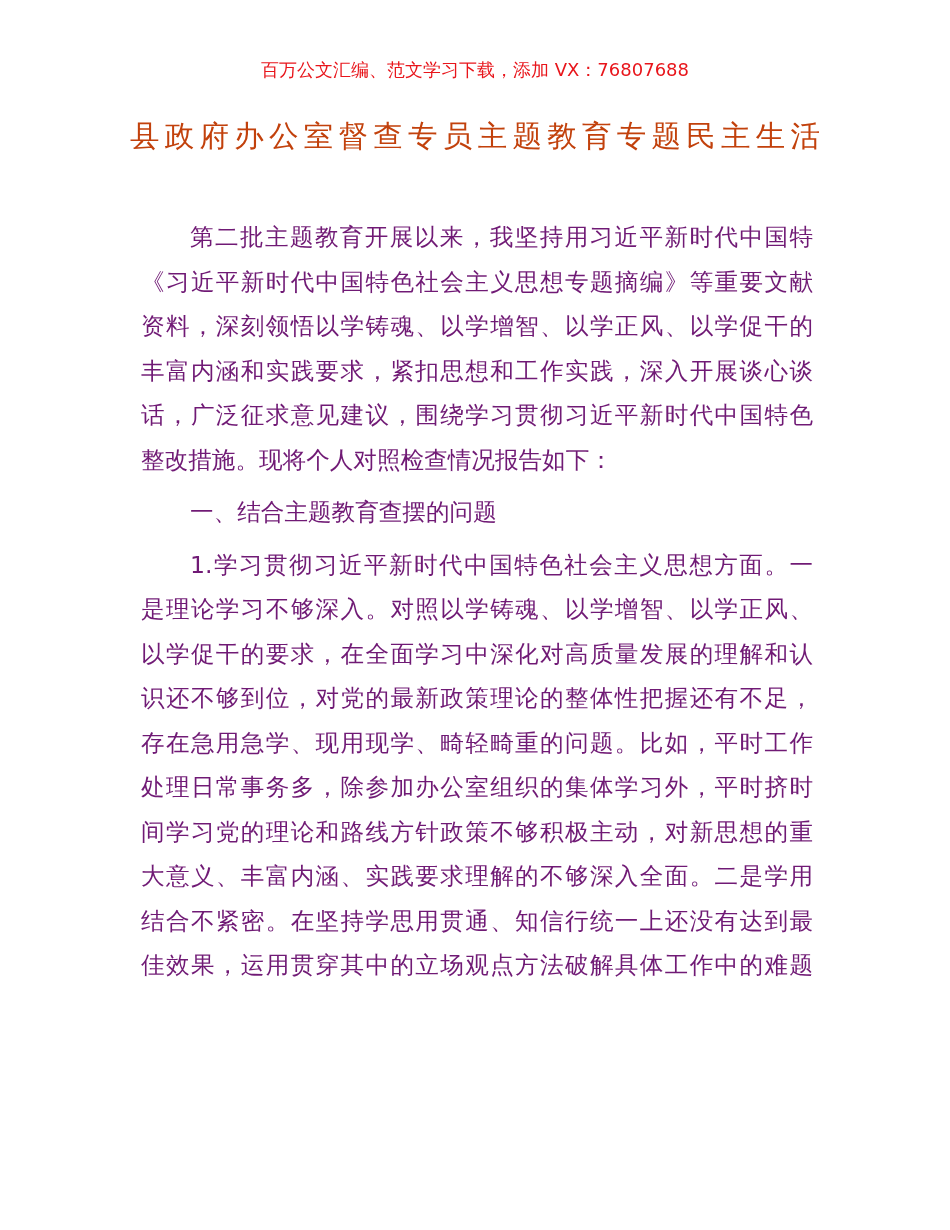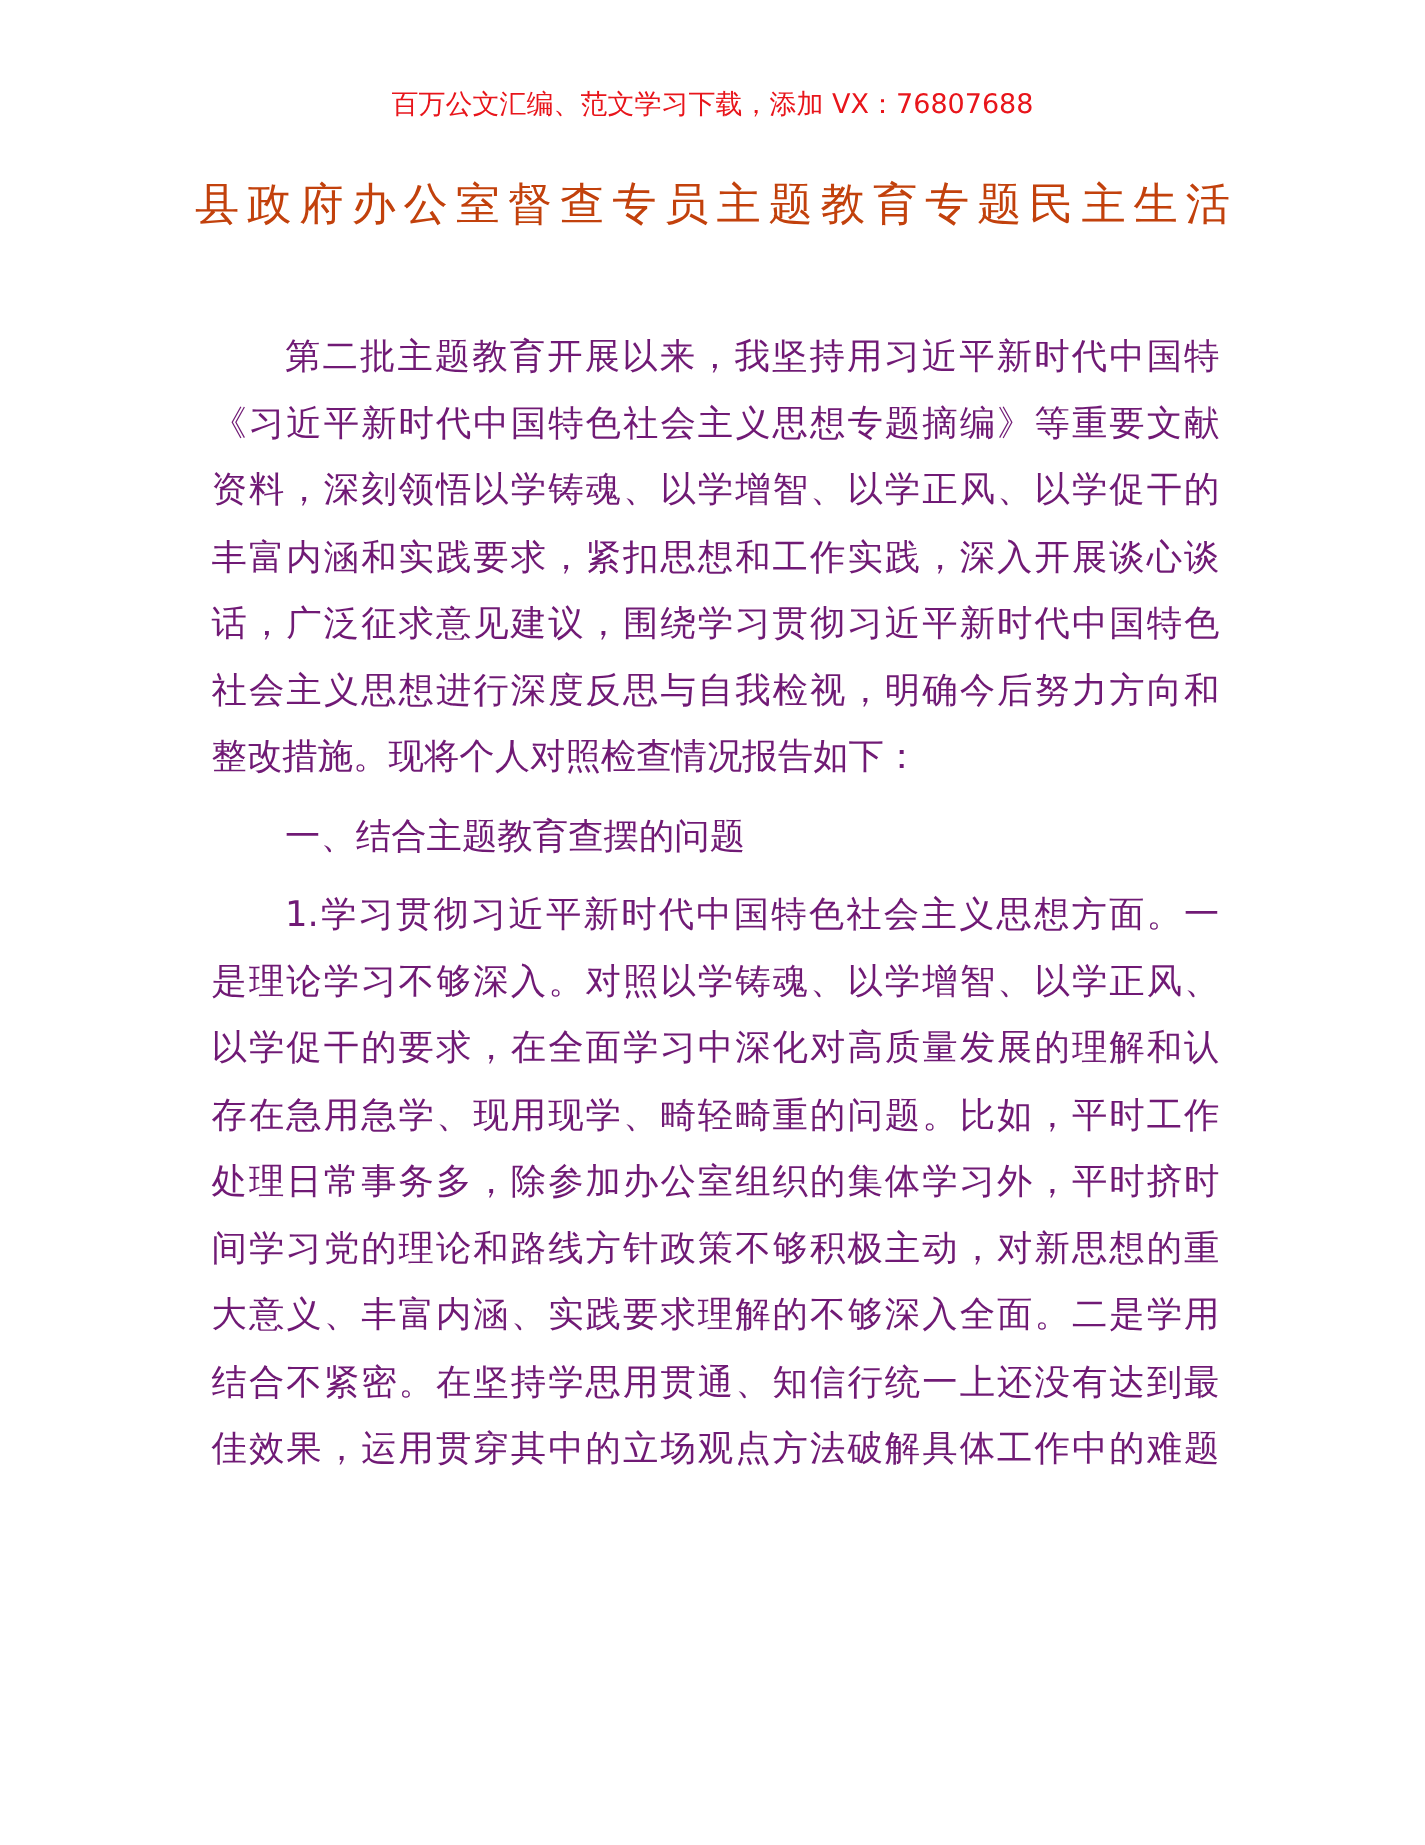--- a/index.html
+++ b/index.html
@@ -86,32 +86,32 @@
     <span class="line">县政府办公室督查专员主题教育专题民主生活</span>
   </div>
 
   <div class="body">
     <div>
       <span class="line indent">第二批主题教育开展以来，我坚持用习近平新时代中国特</span>
       <span class="line">《习近平新时代中国特色社会主义思想专题摘编》等重要文献</span>
       <span class="line">资料，深刻领悟以学铸魂、以学增智、以学正风、以学促干的</span>
       <span class="line">丰富内涵和实践要求，紧扣思想和工作实践，深入开展谈心谈</span>
       <span class="line">话，广泛征求意见建议，围绕学习贯彻习近平新时代中国特色</span>
-      <span class="line">社会主义思想进行深度反思与自我检视，明确今后努力方向和</span>
       <span class="line last">整改措施。现将个人对照检查情况报告如下：</span>
     </div>
 
     <div>
       <span class="line heading">一、结合主题教育查摆的问题</span>
     </div>
 
     <div>
       <span class="line indent para-start">1.学习贯彻习近平新时代中国特色社会主义思想方面。一</span>
       <span class="line">是理论学习不够深入。对照以学铸魂、以学增智、以学正风、</span>
       <span class="line">以学促干的要求，在全面学习中深化对高质量发展的理解和认</span>
+      <span class="line">识还不够到位，对党的最新政策理论的整体性把握还有不足，</span>
       <span class="line">存在急用急学、现用现学、畸轻畸重的问题。比如，平时工作</span>
       <span class="line">处理日常事务多，除参加办公室组织的集体学习外，平时挤时</span>
       <span class="line">间学习党的理论和路线方针政策不够积极主动，对新思想的重</span>
       <span class="line">大意义、丰富内涵、实践要求理解的不够深入全面。二是学用</span>
       <span class="line">结合不紧密。在坚持学思用贯通、知信行统一上还没有达到最</span>
       <span class="line">佳效果，运用贯穿其中的立场观点方法破解具体工作中的难题</span>
     </div>
   </div>
 
 </div>

